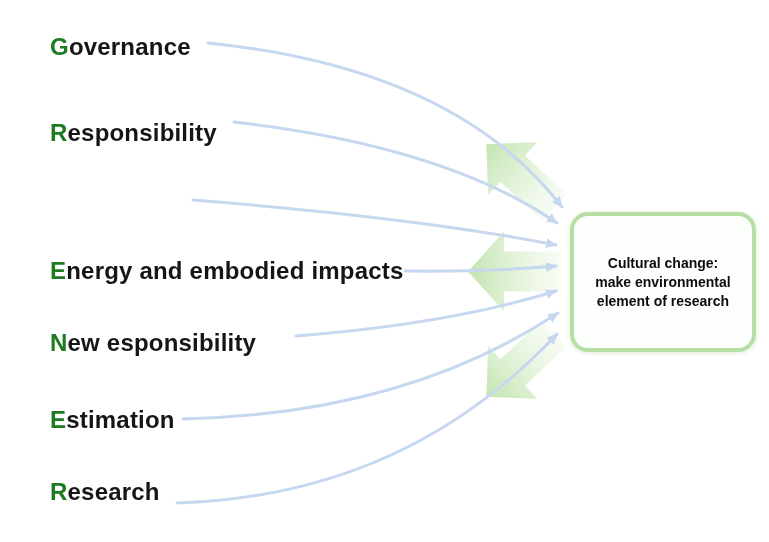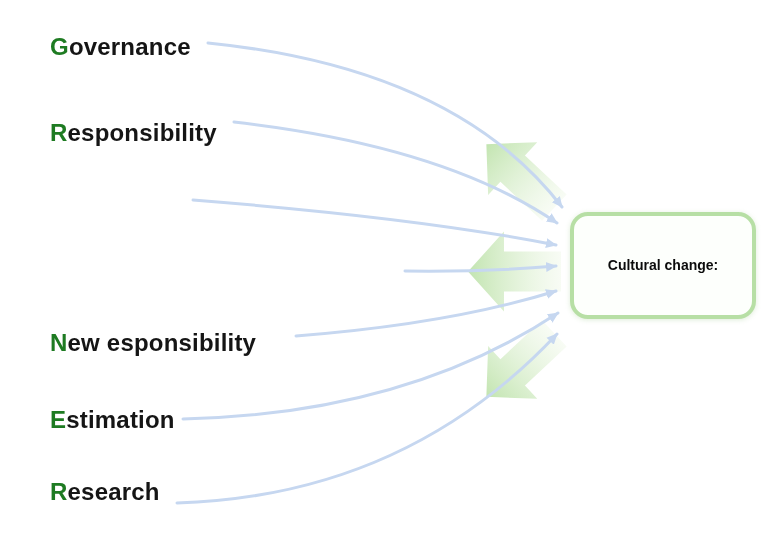--- a/index.html
+++ b/index.html
@@ -37,21 +37,21 @@
 
   
   svg.connectors{position:absolute;left:0;top:0;width:769px;height:542px;}
   svg.connectors path.link{
     fill:none;stroke:var(--connector-blue);stroke-width:3;stroke-linecap:round;
   }
   svg.connectors marker path{fill:var(--connector-blue);}
 
   
   .outcome-box{
-    position:absolute;left:570px;top:212px;width:186px;height:107px;
+    position:absolute;left:570px;top:212px;width:186px;height:140px;
     box-sizing:border-box;background:var(--box-fill);
     border:4px solid var(--box-border-green);border-radius:18px;
     box-shadow:0 1px 5px rgba(140,190,120,0.28);
     display:flex;flex-direction:column;justify-content:center;align-items:center;
   }
   .outcome-box .line{
     font-size:14px;font-weight:700;line-height:19px;color:#0c0c0c;
     text-align:center;white-space:nowrap;
   }
 </style>
@@ -108,27 +108,32 @@
     <path class="link" d="M183,419 Q405,414 558,313" marker-end="url(#arrowhead)"></path>
     <path class="link" d="M177,503 Q405,496 557,334" marker-end="url(#arrowhead)"></path>
   </svg>
 
   <div class="principle" style="top:31px">
     <span class="initial">G</span><span>overnance</span>
   </div>
   <div class="principle" style="top:117px">
     <span class="initial">R</span><span>esponsibility</span>
   </div>
+  <div class="principle" style="top:255px">
+    <span class="initial">E</span><span>nergy and embodied impacts</span>
+  </div>
   <div class="principle" style="top:327px">
     <span class="initial">N</span><span>ew esponsibility</span>
   </div>
   <div class="principle" style="top:404px">
     <span class="initial">E</span><span>stimation</span>
   </div>
   <div class="principle" style="top:476px">
     <span class="initial">R</span><span>esearch</span>
   </div>
 
   <div class="outcome-box">
     <div class="line">Cultural change:</div>
+    <div class="line">make environmental</div>
+    <div class="line">element of research</div>
   </div>
 
 </div>
 
 </body></html>

